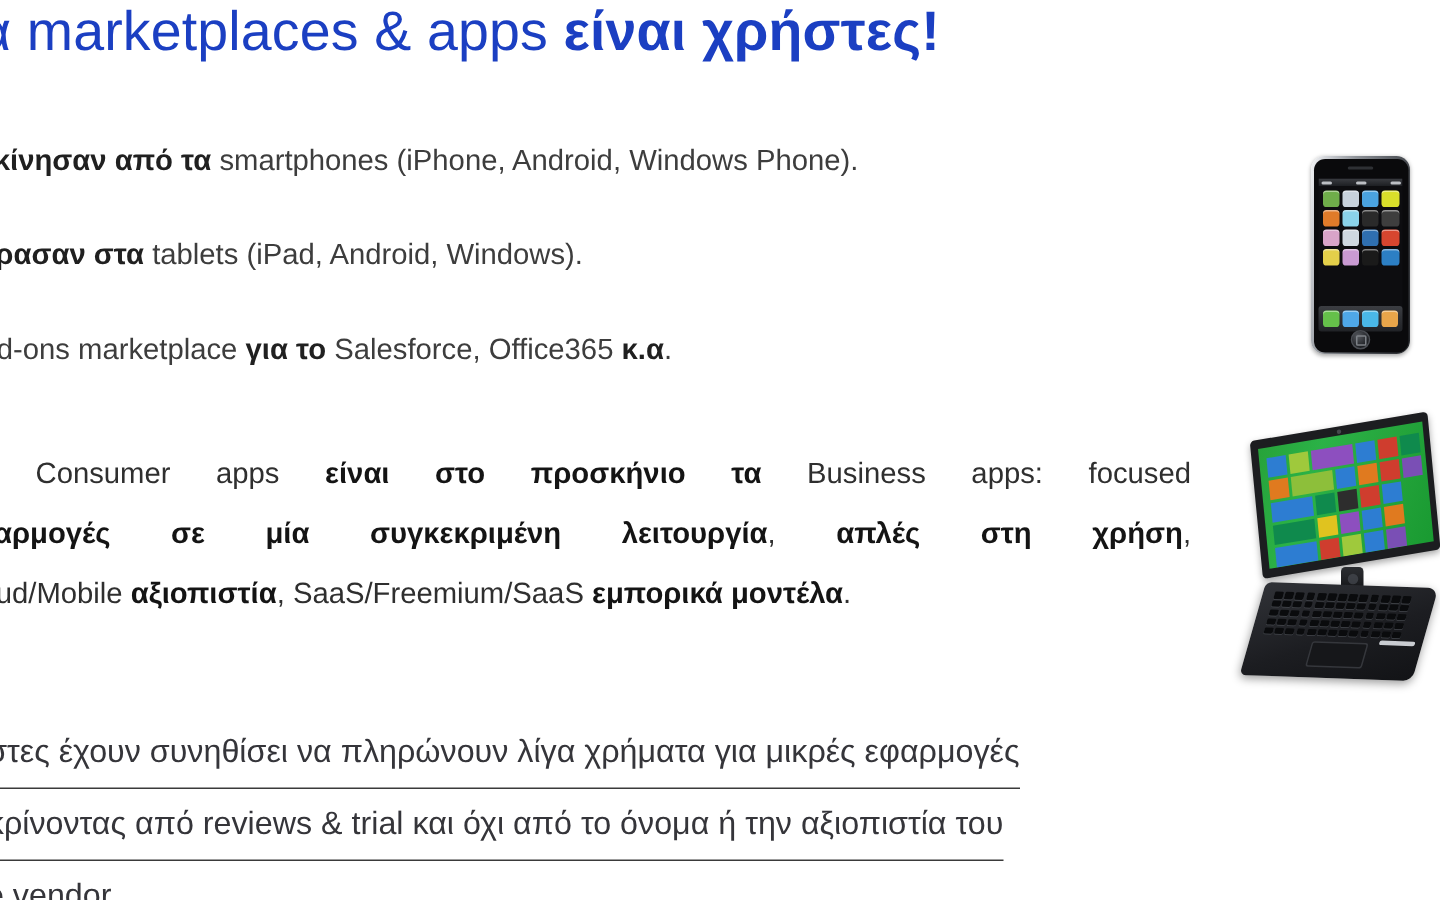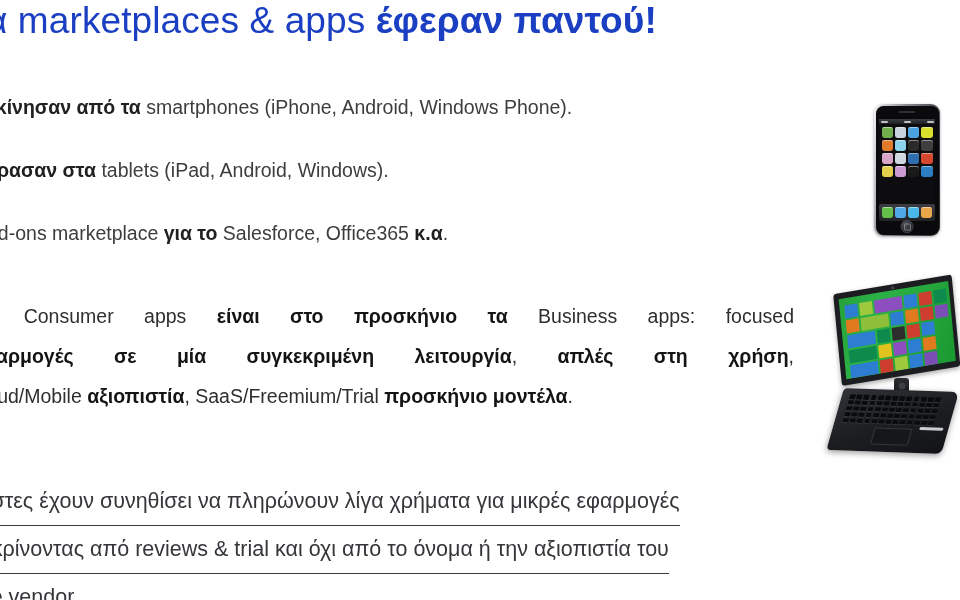--- a/index.html
+++ b/index.html
@@ -319,39 +319,39 @@
     background: #c9ccd1;
     border-radius: 2px;
   }
 </style>
 </head>
 <body>
 
 <div class="slide">
 
   <div class="title">
-    <span>α marketplaces &amp; apps </span><span class="b">έφεραν παντού!</span>
+    <span>α marketplaces &amp; apps </span><span class="b">είναι χρήστες!</span>
   </div>
 
   <div class="bullets">
     <div class="line">
       <b>Ξεκίνησαν από τα</b><span> smartphones (iPhone, Android, Windows Phone).</span>
     </div>
     <div class="line">
       <b>Πέρασαν στα</b><span> tablets (iPad, Android, Windows).</span>
     </div>
     <div class="line">
       <span>Add-ons marketplace </span><b>για το</b><span> Salesforce, Office365 </span><b>κ.α</b><span>.</span>
     </div>
   </div>
 
   <div class="para-mid">
     <span class="just-line"><span>α Consumer apps </span><b>είναι στο προσκήνιο τα</b><span> Business apps: focused</span></span>
     <span class="just-line"><b>φαρμογές σε μία συγκεκριμένη λειτουργία</b><span>, </span><b>απλές στη χρήση</b><span>,</span></span>
-    <span class="just-line last"><span>loud/Mobile </span><b>αξιοπιστία</b><span>, SaaS/Freemium/Trial </span><b>προσκήνιο μοντέλα</b><span>.</span></span>
+    <span class="just-line last"><span>loud/Mobile </span><b>αξιοπιστία</b><span>, SaaS/Freemium/SaaS </span><b>εμπορικά μοντέλα</b><span>.</span></span>
   </div>
 
   <div class="para-bottom">
     <span class="row"><span class="uline">χρήστες έχουν συνηθίσει να πληρώνουν λίγα χρήματα για μικρές εφαρμογές</span></span>
     <span class="row"><span class="uline">ps) κρίνοντας από reviews &amp; trial και όχι από το όνομα ή την αξιοπιστία του</span></span>
     <span class="row"><span class="uline">ware vendor.</span></span>
   </div>
 
   <div class="phone-wrap">
     <div class="phone-body">

